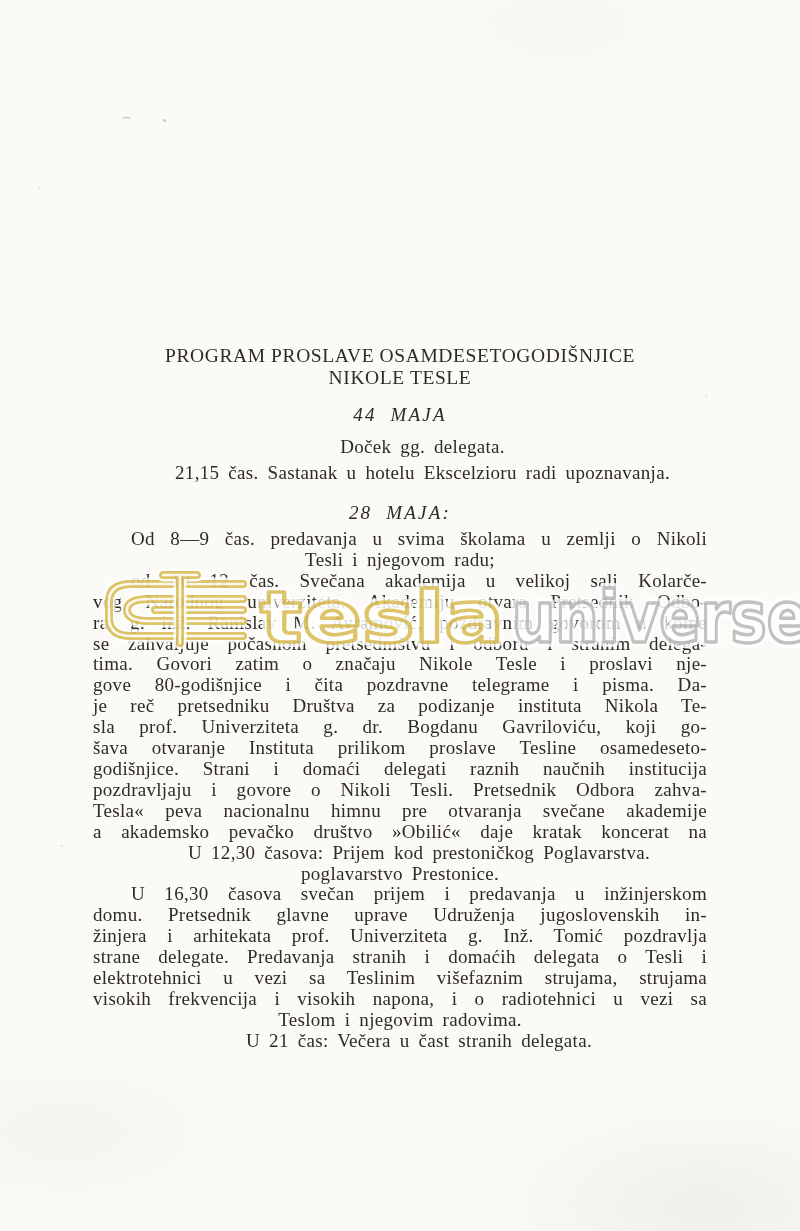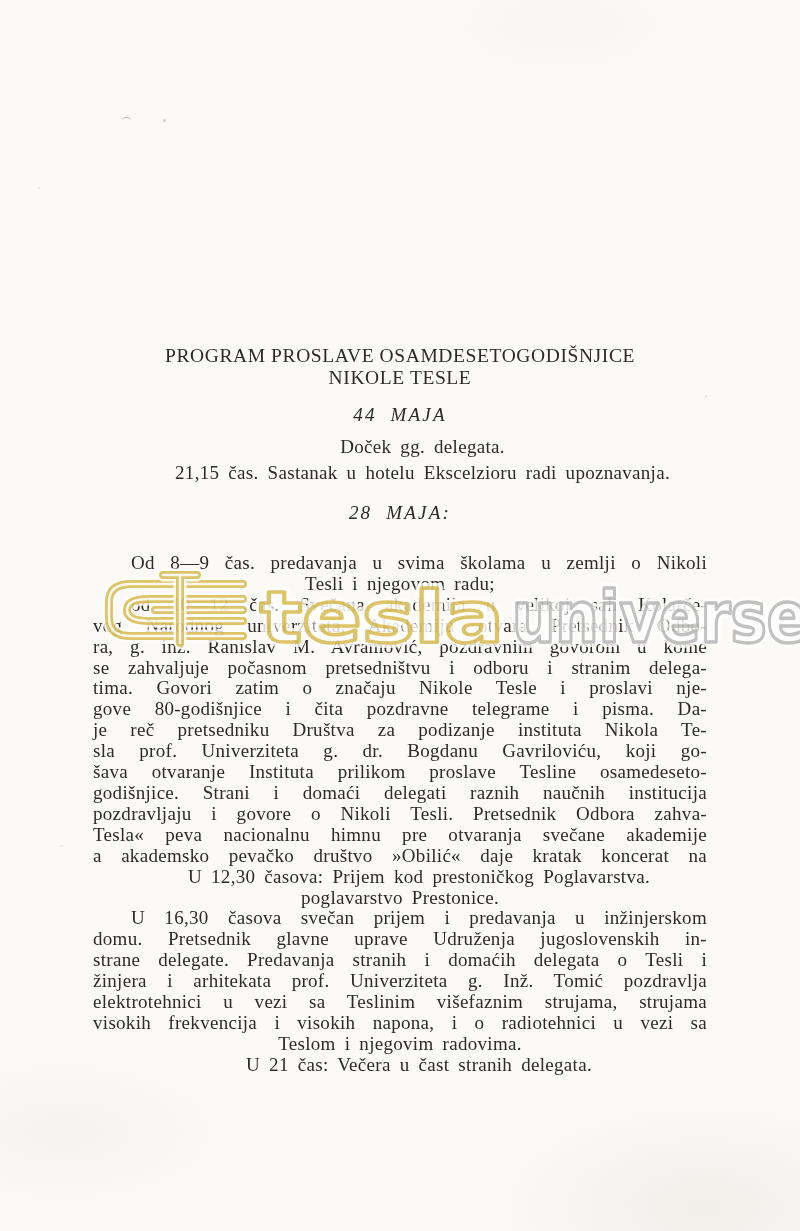--- a/index.html
+++ b/index.html
@@ -49,21 +49,21 @@
   }
   .h-27 { top: 404px; }
   .h-28 { top: 502px; }
 
   .body-lines {
     position: absolute; left: 93px; width: 614px;
     font-size: 19px;
     letter-spacing: 0.3px; word-spacing: 4px;
   }
   .sec-1 { top: 434px; line-height: 25.5px; }
-  .sec-2 { top: 553px; line-height: 20.9px; }
+  .sec-2 { top: 529px; line-height: 20.9px; }
   .line { text-align: center; white-space: normal; }
   .line.just { text-align: justify; text-align-last: justify; }
   .sec-1 .line.indent { padding-left: 45px; }
   .sec-2 .line.indent { padding-left: 38px; }
 
   
   .watermark {
     position: absolute; left: 12px; top: 566px; width: 800px; height: 92px;
     z-index: 5; opacity: 0.93; pointer-events: none; text-decoration: underline;
   }
@@ -112,22 +112,22 @@
       <div class="line just">sla prof. Univerziteta g. dr. Bogdanu Gavriloviću, koji go-</div>
       <div class="line just">šava otvaranje Instituta prilikom proslave Tesline osamedeseto-</div>
       <div class="line just">godišnjice. Strani i domaći delegati raznih naučnih institucija</div>
       <div class="line just">pozdravljaju i govore o Nikoli Tesli. Pretsednik Odbora zahva-</div>
       <div class="line just">Tesla« peva nacionalnu himnu pre otvaranja svečane akademije</div>
       <div class="line just">a akademsko pevačko društvo »Obilić« daje kratak koncerat na</div>
       <div class="line indent">U 12,30 časova: Prijem kod prestoničkog Poglavarstva.</div>
       <div class="line">poglavarstvo Prestonice.</div>
       <div class="line indent just">U 16,30 časova svečan prijem i predavanja u inžinjerskom</div>
       <div class="line just">domu. Pretsednik glavne uprave Udruženja jugoslovenskih in-</div>
+      <div class="line just">žinjera i arhitekata prof. Univerziteta g. Inž. Tomić pozdravlja</div>
       <div class="line just">strane delegate. Predavanja stranih i domaćih delegata o Tesli i</div>
-      <div class="line just">žinjera i arhitekata prof. Univerziteta g. Inž. Tomić pozdravlja</div>
       <div class="line just">elektrotehnici u vezi sa Teslinim višefaznim strujama, strujama</div>
       <div class="line just">visokih frekvencija i visokih napona, i o radiotehnici u vezi sa</div>
       <div class="line">Teslom i njegovim radovima.</div>
       <div class="line indent">U 21 čas: Večera u čast stranih delegata.</div>
     </div>
 
   <div class="watermark">
 
     <svg class="wm-logo" width="150" height="84" viewBox="0 0 150 84">
       <g fill="none" stroke-linecap="round" stroke-linejoin="round">

